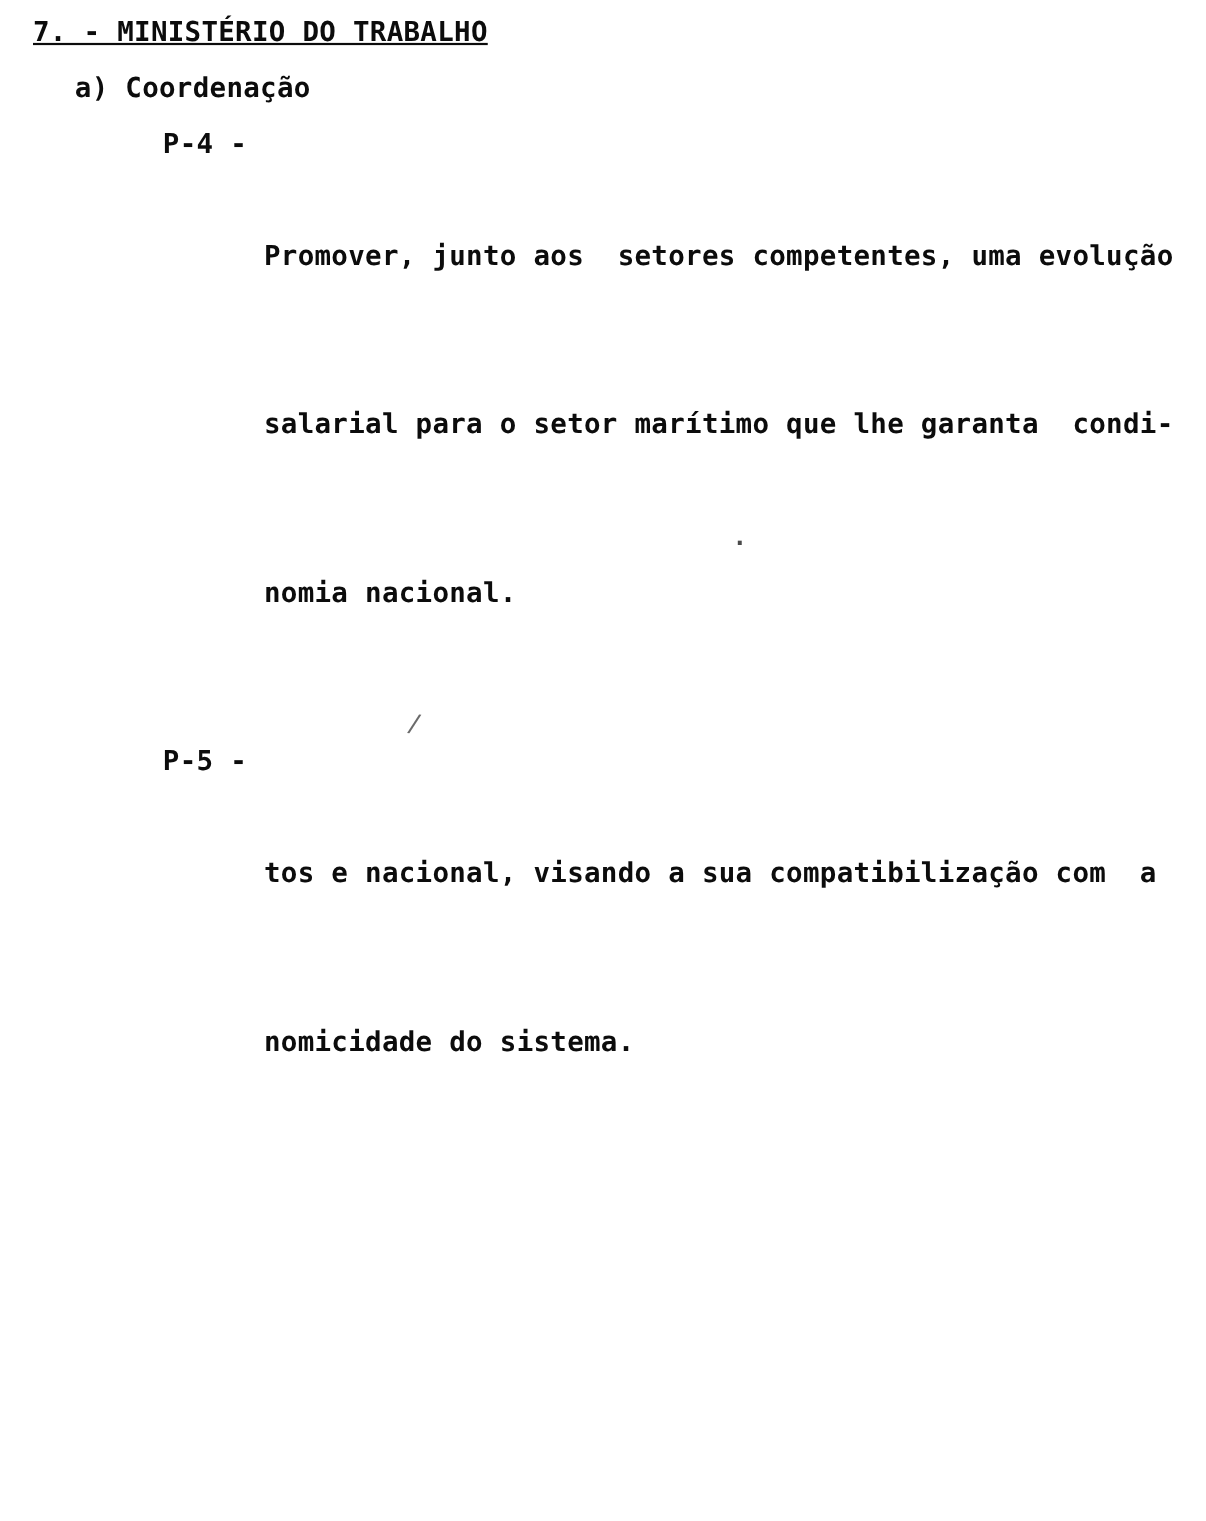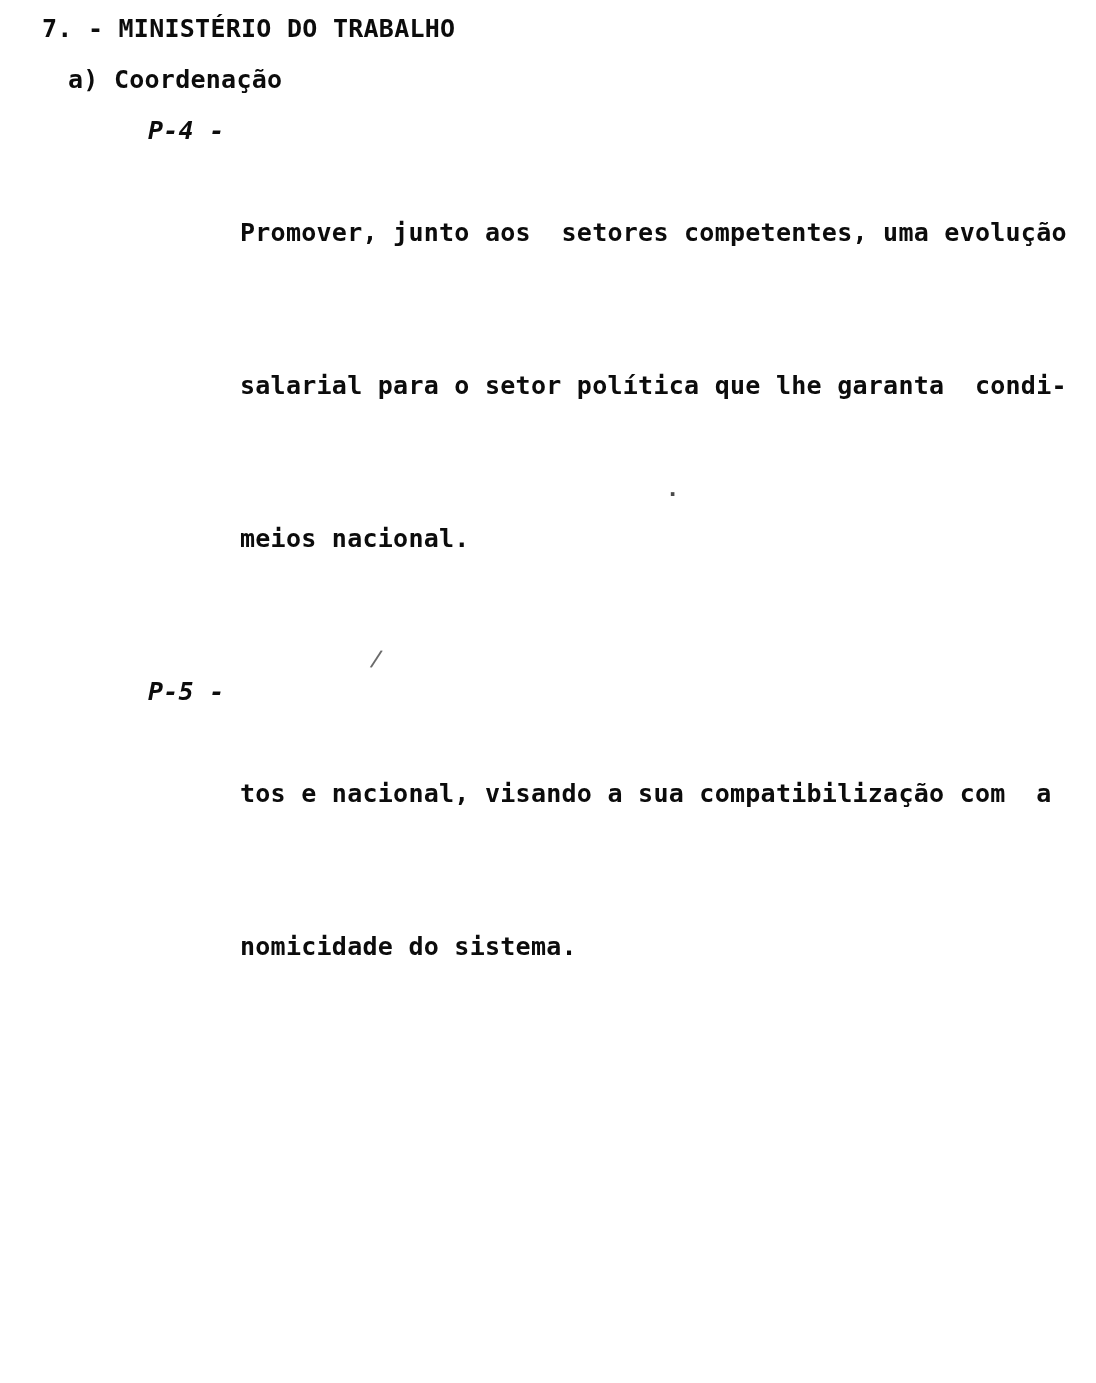--- a/index.html
+++ b/index.html
@@ -23,32 +23,32 @@
     font-weight: 700;
     font-size: 25px;
     line-height: 51px;
     letter-spacing: 0.26px;
     color: #0c0c0c;
   }
   .doc div, .doc span {
     white-space: pre;
   }
   .heading {
-    margin-left: 42px;
+    margin-left: 30px;
+    text-decoration: underline;
   }
   .subheader {
     margin-left: 68px;
   }
   .item {
     display: flex;
     margin-left: 148px;
   }
   .item .label {
     flex: 0 0 92px;
-    font-style: italic;
   }
   .artifact {
     position: absolute;
     white-space: pre;
     line-height: 1;
     letter-spacing: 0;
   }
   .artifact-slash {
     left: 370px;
     top: 648px;
@@ -71,22 +71,22 @@
 <div class="doc">
 
   <div class="heading">7. - MINISTÉRIO DO TRABALHO</div>
 
   <div class="subheader">a) Coordenação</div>
 
   <div class="item">
     <span class="label">P-4 -</span>
     <div class="body">
       <div>Promover, junto aos  setores competentes, uma evolução</div>
-      <div>salarial para o setor política que lhe garanta  condi-</div>
-      <div>meios nacional.</div>
+      <div>salarial para o setor marítimo que lhe garanta  condi-</div>
+      <div>nomia nacional.</div>
     </div>
   </div>
 
   <div class="item">
     <span class="label">P-5 -</span>
     <div class="body">
       <div>tos e nacional, visando a sua compatibilização com  a</div>
       <div>nomicidade do sistema.</div>
     </div>
   </div>

